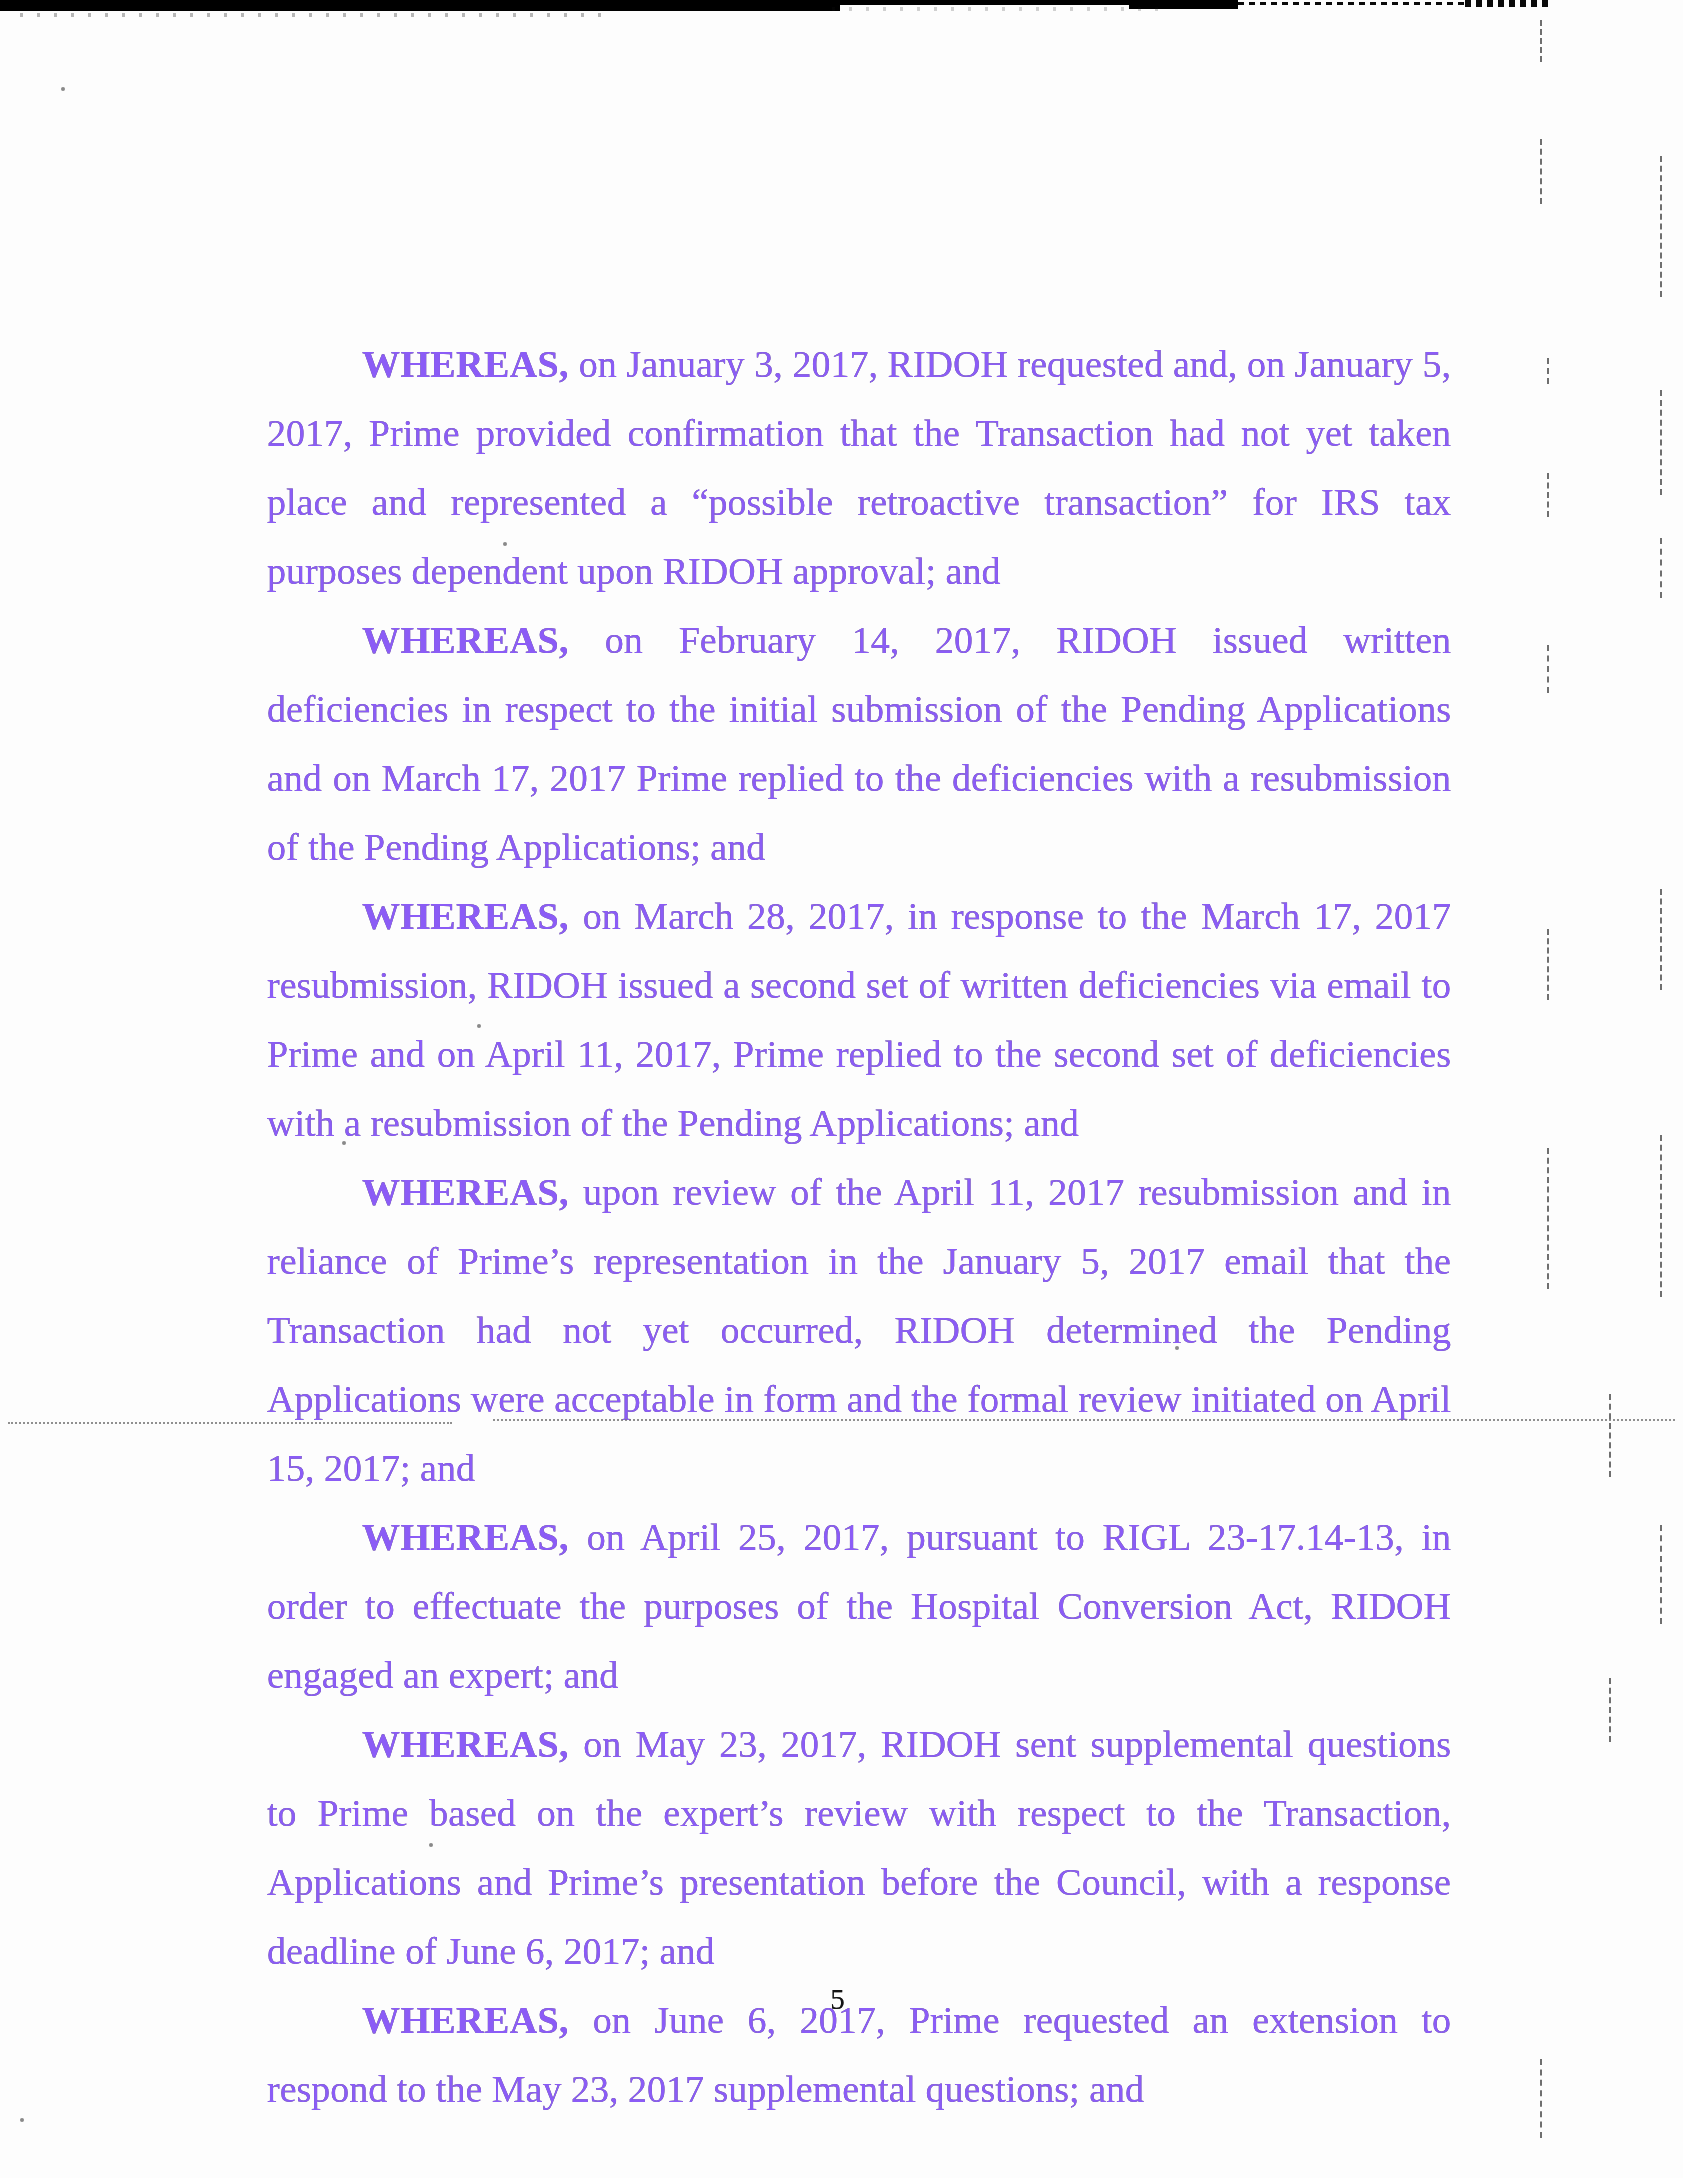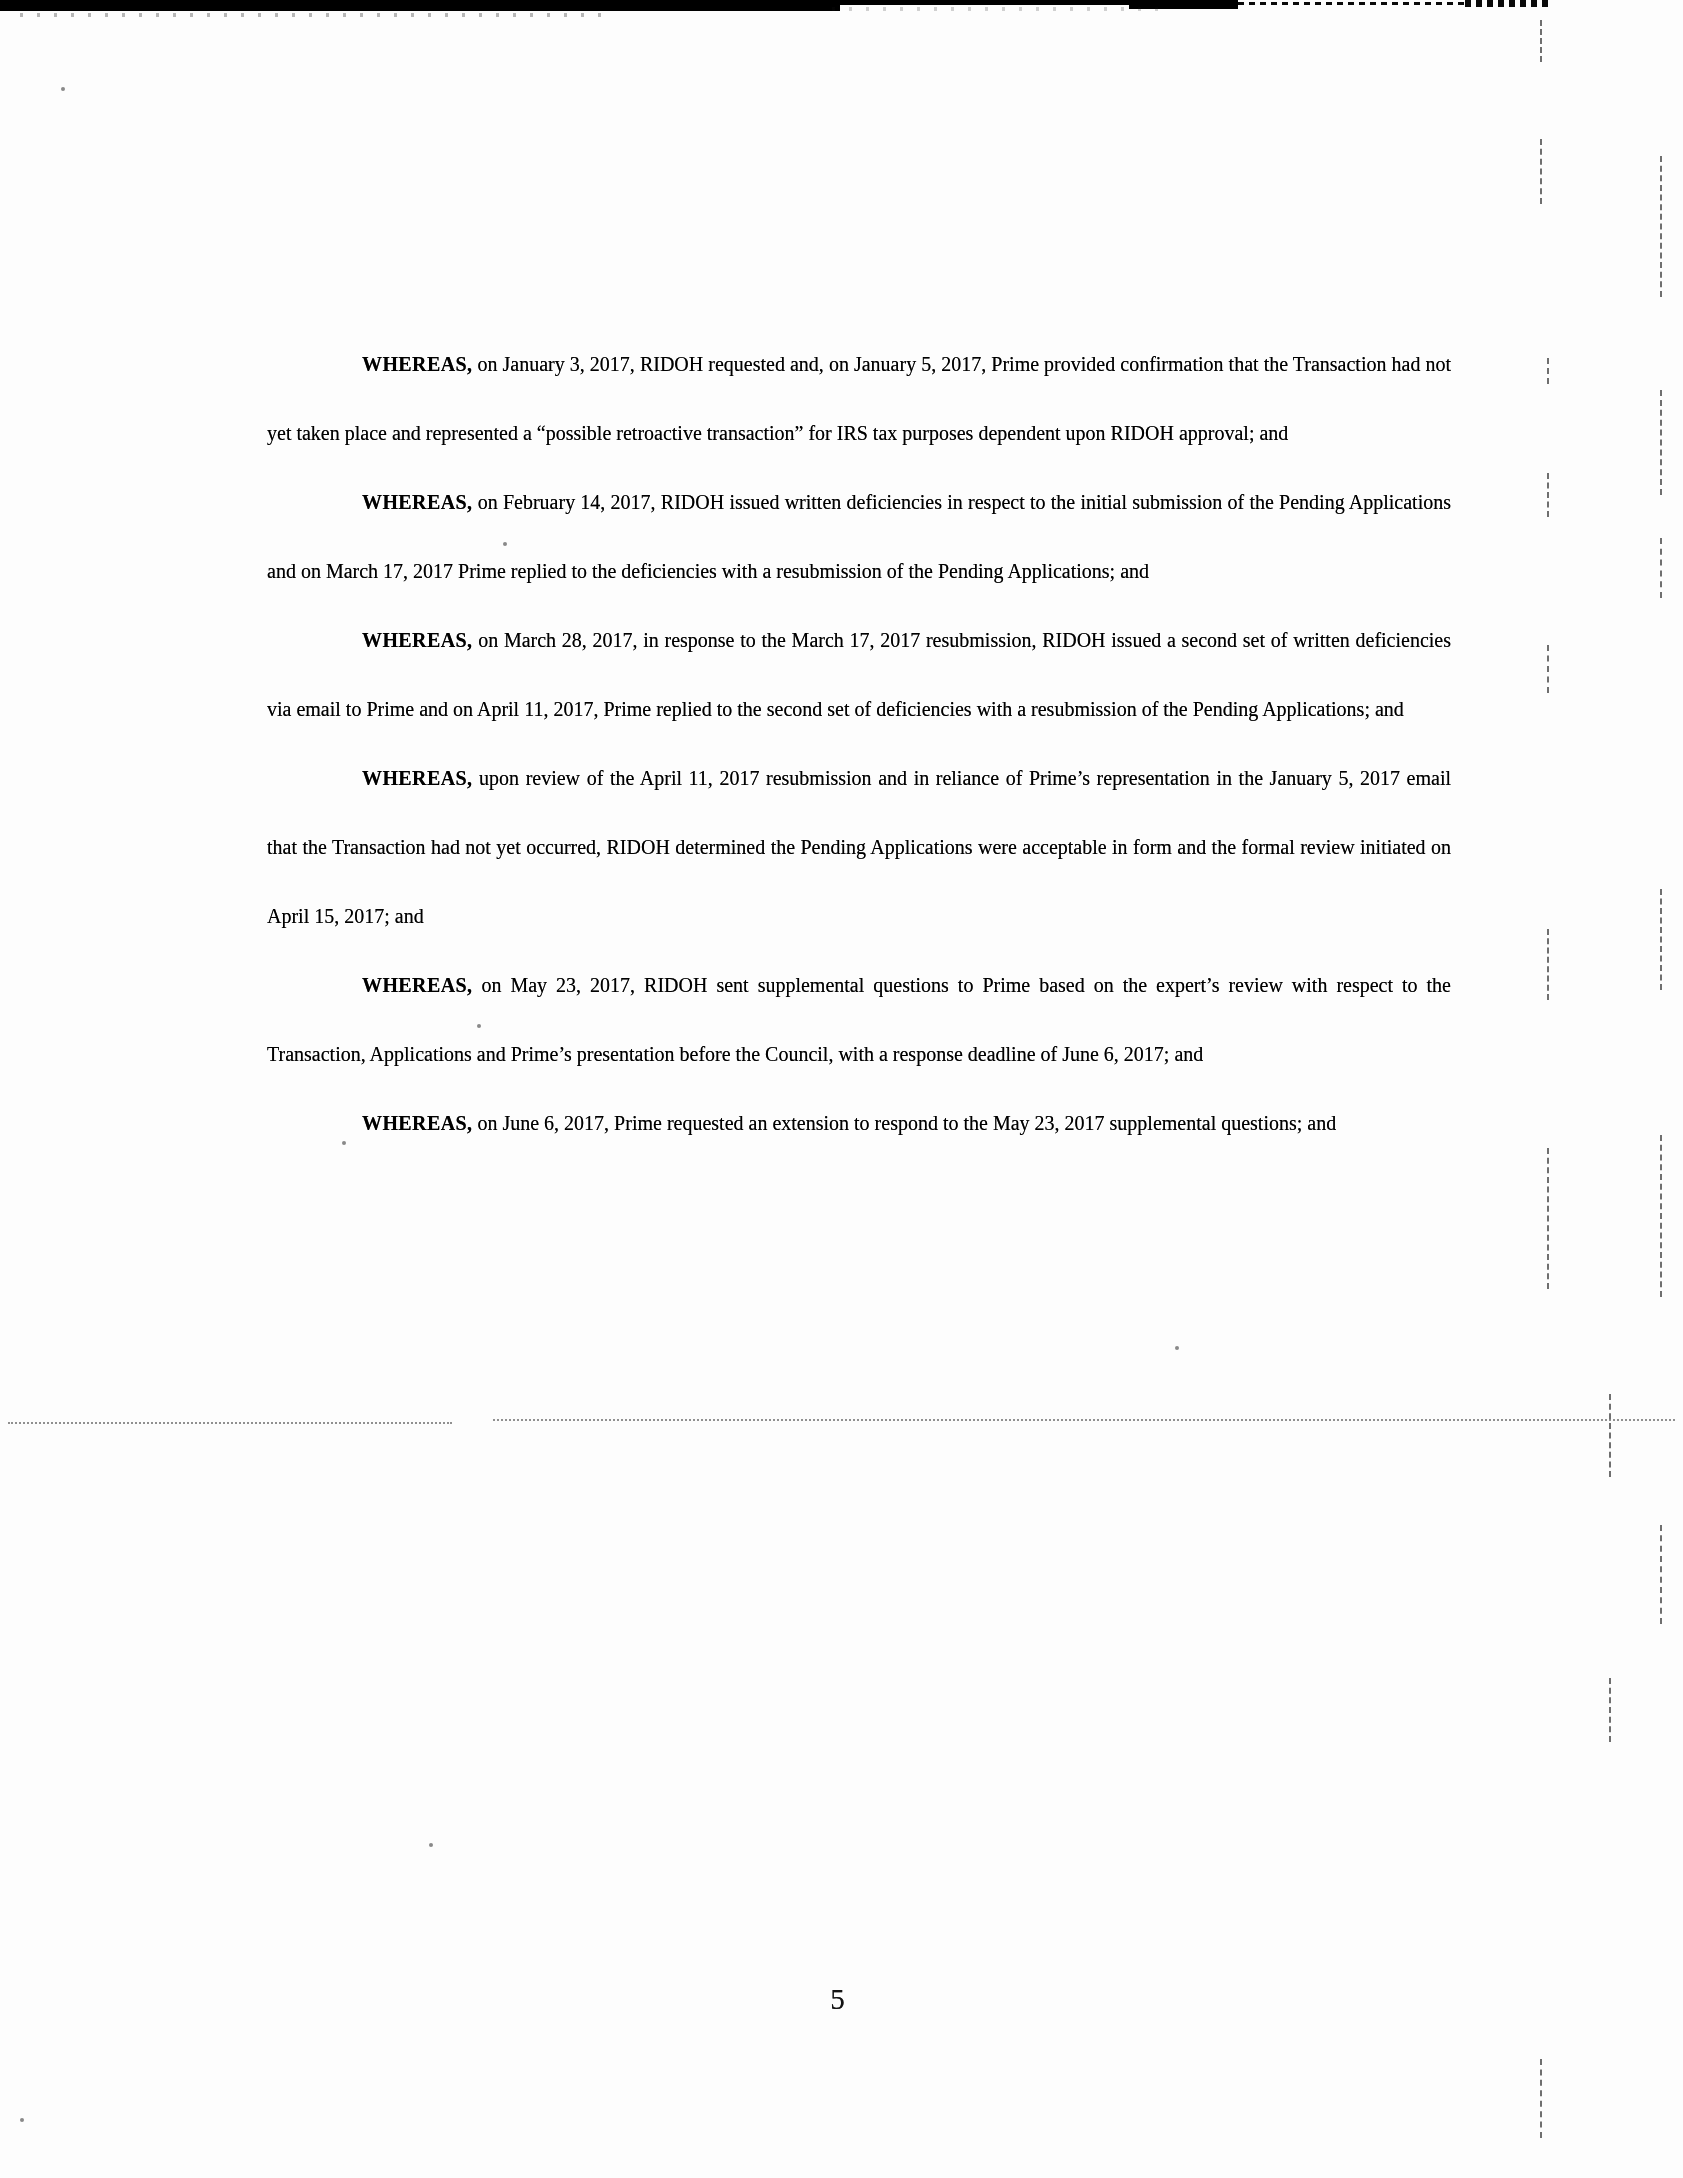--- a/index.html
+++ b/index.html
@@ -11,23 +11,23 @@
     overflow:hidden;
   }
   .page{
     position:absolute;inset:0;
     background:#fdfdfd;
   }
   
   .content{
     position:absolute;
     left:267px;top:330px;width:1184px;
-    font-size:20px;
+    font-size:38px;
     line-height:69px;
-    color:#000000;
+    color:#8b5cf6;
     text-align:justify;
     text-shadow:0 0 0.6px rgba(10,10,10,0.65);
   }
   .content p{margin:0;text-indent:95px;}
   .lead{font-weight:bold;letter-spacing:0.4px;}
   .page-number{
     position:absolute;top:1983px;left:0;width:1675px;
     text-align:center;
     font-size:29px;color:#141414;
     text-shadow:0 0 0.6px rgba(10,10,10,0.65);
@@ -58,20 +58,21 @@
     <div class="artifact bar-dashed" style="left:1465px;top:0;width:84px;height:7px;"></div>
     <div class="artifact noise-strip" style="left:20px;top:13px;width:594px;"></div>
     <div class="artifact noise-strip" style="left:832px;top:7px;width:327px;opacity:.35;"></div>
   </div>
 
   <div class="content">
     <p><span class="lead">WHEREAS,</span> <span>on January 3, 2017, RIDOH requested and, on January 5, 2017, Prime provided confirmation that the Transaction had not yet taken place and represented a “possible retroactive transaction” for IRS tax purposes dependent upon RIDOH approval; and</span></p>
     <p><span class="lead">WHEREAS,</span> <span>on February 14, 2017, RIDOH issued written deficiencies in respect to the initial submission of the Pending Applications and on March 17, 2017 Prime replied to the deficiencies with a resubmission of the Pending Applications; and</span></p>
     <p><span class="lead">WHEREAS,</span> <span>on March 28, 2017, in response to the March 17, 2017 resubmission, RIDOH issued a second set of written deficiencies via email to Prime and on April 11, 2017, Prime replied to the second set of deficiencies with a resubmission of the Pending Applications; and</span></p>
     <p><span class="lead">WHEREAS,</span> <span>upon review of the April 11, 2017 resubmission and in reliance of Prime’s representation in the January 5, 2017 email that the Transaction had not yet occurred, RIDOH determined the Pending Applications were acceptable in form and the formal review initiated on April 15, 2017; and</span></p>
+    <p><span class="lead">WHEREAS,</span> <span>on April 25, 2017, pursuant to RIGL 23-17.14-13, in order to effectuate the purposes of the Hospital Conversion Act, RIDOH engaged an expert; and</span></p>
     <p><span class="lead">WHEREAS,</span> <span>on May 23, 2017, RIDOH sent supplemental questions to Prime based on the expert’s review with respect to the Transaction, Applications and Prime’s presentation before the Council, with a response deadline of June 6, 2017; and</span></p>
     <p><span class="lead">WHEREAS,</span> <span>on June 6, 2017, Prime requested an extension to respond to the May 23, 2017 supplemental questions; and</span></p>
   </div>
 
   <div>
     <div class="artifact dotline" style="left:8px;top:1422px;width:444px;"></div>
     <div class="artifact dotline" style="left:493px;top:1419px;width:1182px;"></div>
   </div>
 
   <div>

